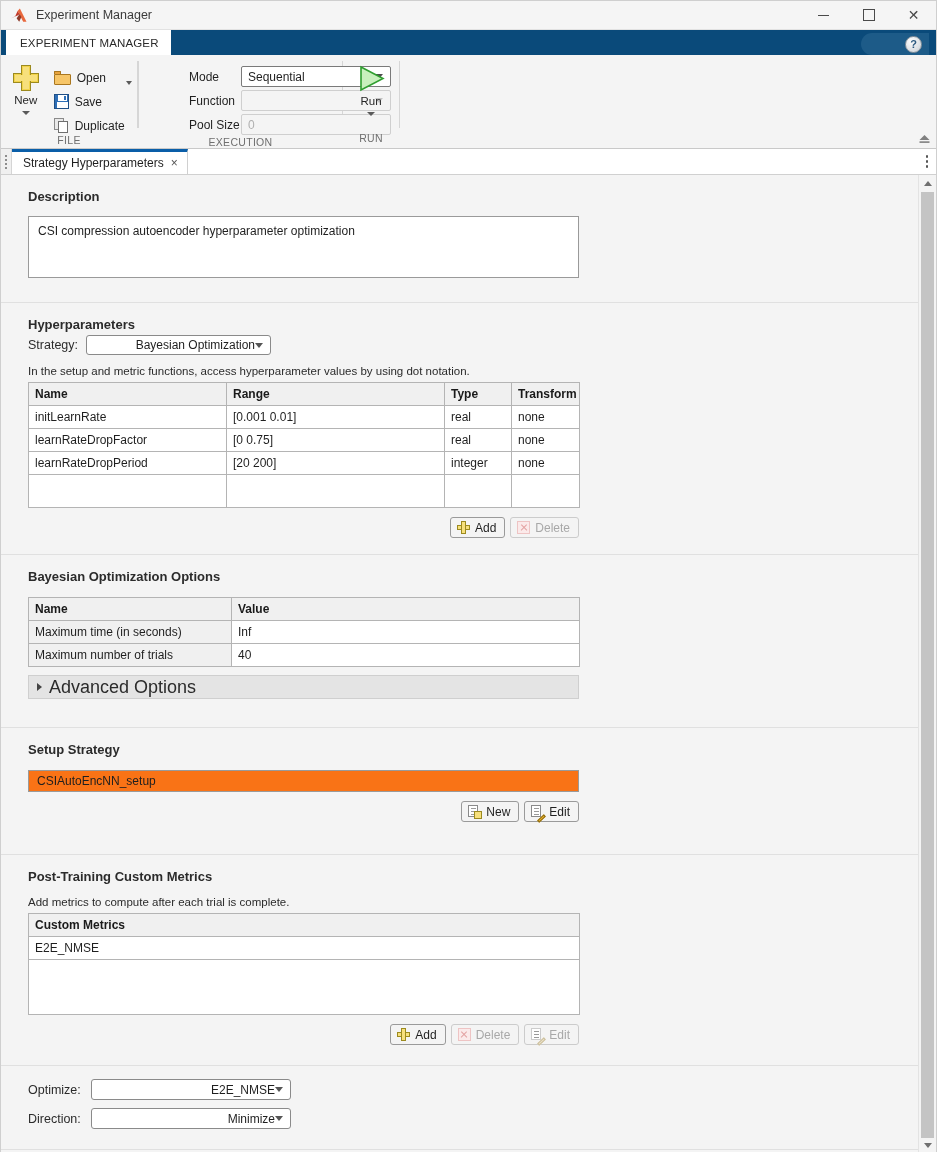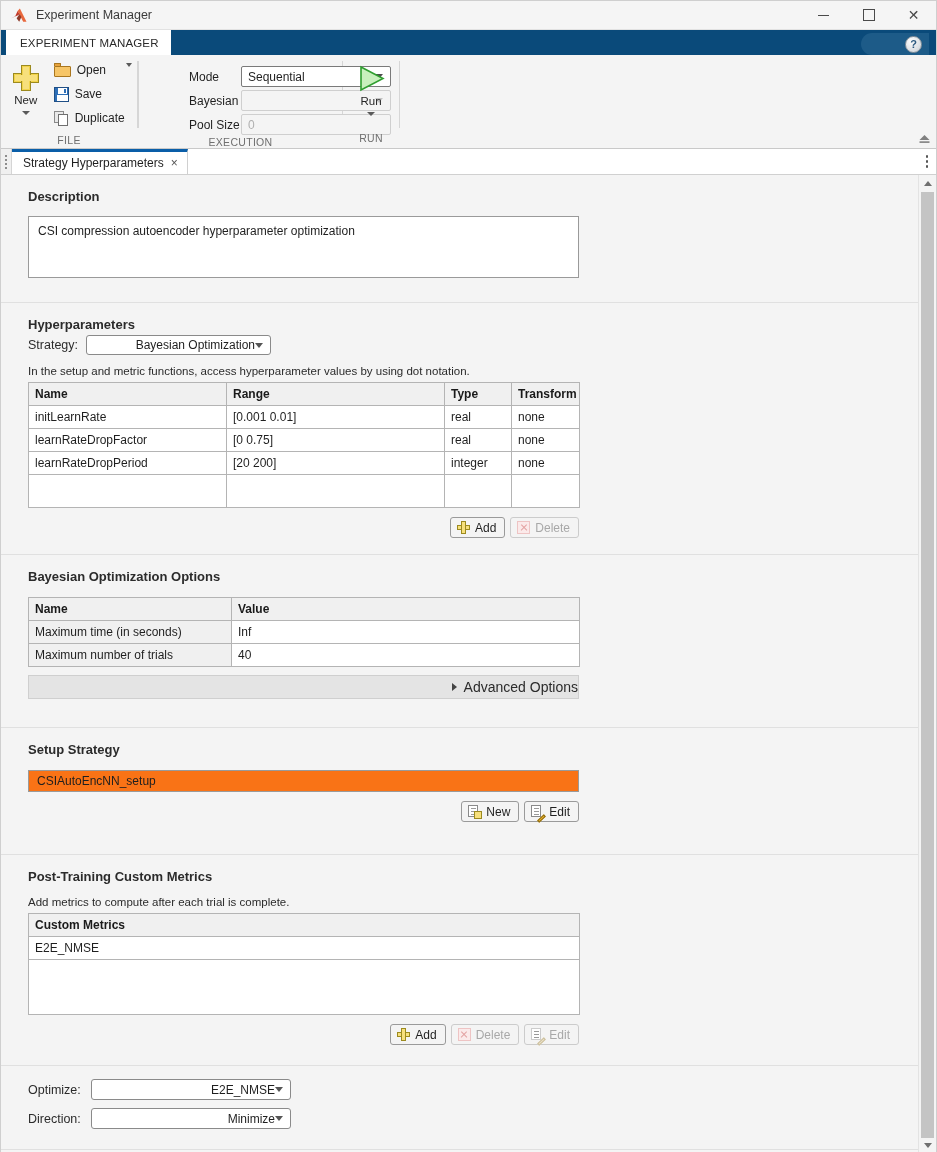--- a/index.html
+++ b/index.html
@@ -49,21 +49,21 @@
 
   .big-btn { width:48px; display:flex; flex-direction:column; align-items:center;
              padding-top:4px; }
   .big-btn .lbl { font-size:11.5px; color:#262626; margin-top:3px; }
   .caret-dn { width:0;height:0;border-left:4px solid transparent;border-right:4px solid transparent;
               border-top:4px solid #5a5a5a; margin-top:5px; }
   .caret-sm { width:0;height:0;border-left:3.5px solid transparent;border-right:3.5px solid transparent;
               border-top:4px solid #5a5a5a; }
 
   .small-col { display:flex; flex-direction:column; justify-content:flex-start; gap:2px; padding-top:2px;}
-  .small-btn { height:22px; display:flex; align-items:flex-start; gap:6px; padding:0 5px; }
+  .small-btn { height:22px; display:flex; align-items:flex-end; gap:6px; padding:0 5px; }
   .small-btn .lbl { font-size:12px; color:#1f1f1f; }
 
   
   .ico-plus { position:relative; width:26px; height:26px; }
   .ico-plus i { position:absolute; background:#f2d349; border:1px solid #9c8a1f; box-sizing:border-box; }
   .ico-plus i.h { left:0; top:8px; width:26px; height:10px; }
   .ico-plus i.v { top:0; left:8px; width:10px; height:26px; }
   .ico-plus i.fill { background:#f7e07c; border:none; }
 
   .ico-folder { width:17px; height:14px; position:relative; }
@@ -173,21 +173,21 @@
       box-shadow:0 3px 0 #9a9a9a, 0 6px 0 #9a9a9a; }
   .mini-doc .badge-plus { position:absolute; right:-1px; bottom:-1px; width:8px; height:8px;
       background:#f7e07c; border:1px solid #9c8a1f; box-sizing:border-box; }
   .mini-doc .badge-pen { position:absolute; right:-2px; bottom:-2px; width:9px; height:3px;
       background:#f0b429; border:1px solid #8a6a14; transform:rotate(-42deg); box-sizing:border-box; }
   .pbtn.dis .mini-doc .pg { border-color:#cccccc; }
   .pbtn.dis .mini-doc .badge-pen { background:#ece2c8; border-color:#cbbf9e; }
 
   .accordion { width:551px; height:24px; background:#e4e4e4; border:1px solid #cfcfcf;
                box-sizing:border-box; display:flex; align-items:center; gap:7px; padding-left:8px;
-               font-size:14px; color:#2b2b2b;justify-content:flex-end; }
+               font-size:18px; color:#2b2b2b; }
   .tri-right { width:0;height:0;border-top:4px solid transparent;border-bottom:4px solid transparent;
                border-left:5px solid #444; }
 
   .field-box { width:551px; height:22px; background:#f97316; border:1px solid #9a9a9a;
                box-sizing:border-box; display:flex; align-items:center; padding:0 8px;
                font-size:12px; color:#1f1f1f; }
 
   .opt-row { display:flex; align-items:center; height:25px; }
   .opt-row .lbl { width:63px; font-size:12.5px; color:#2b2b2b; }
 
@@ -285,21 +285,21 @@
       <div class="rgroup-body">
         <div class="exec-rows">
           <div class="exec-row">
             <span class="exec-lbl">Mode</span>
             <div class="combo">
               <span class="val">Sequential</span>
               <span class="arw"></span>
             </div>
           </div>
           <div class="exec-row">
-            <span class="exec-lbl">Bayesian</span>
+            <span class="exec-lbl">Function</span>
             <div class="combo dis">
               <span class="val"></span>
               <span class="arw"></span>
             </div>
           </div>
           <div class="exec-row">
             <span class="exec-lbl">Pool Size</span>
             <div class="txtfield">0</div>
           </div>
         </div>

